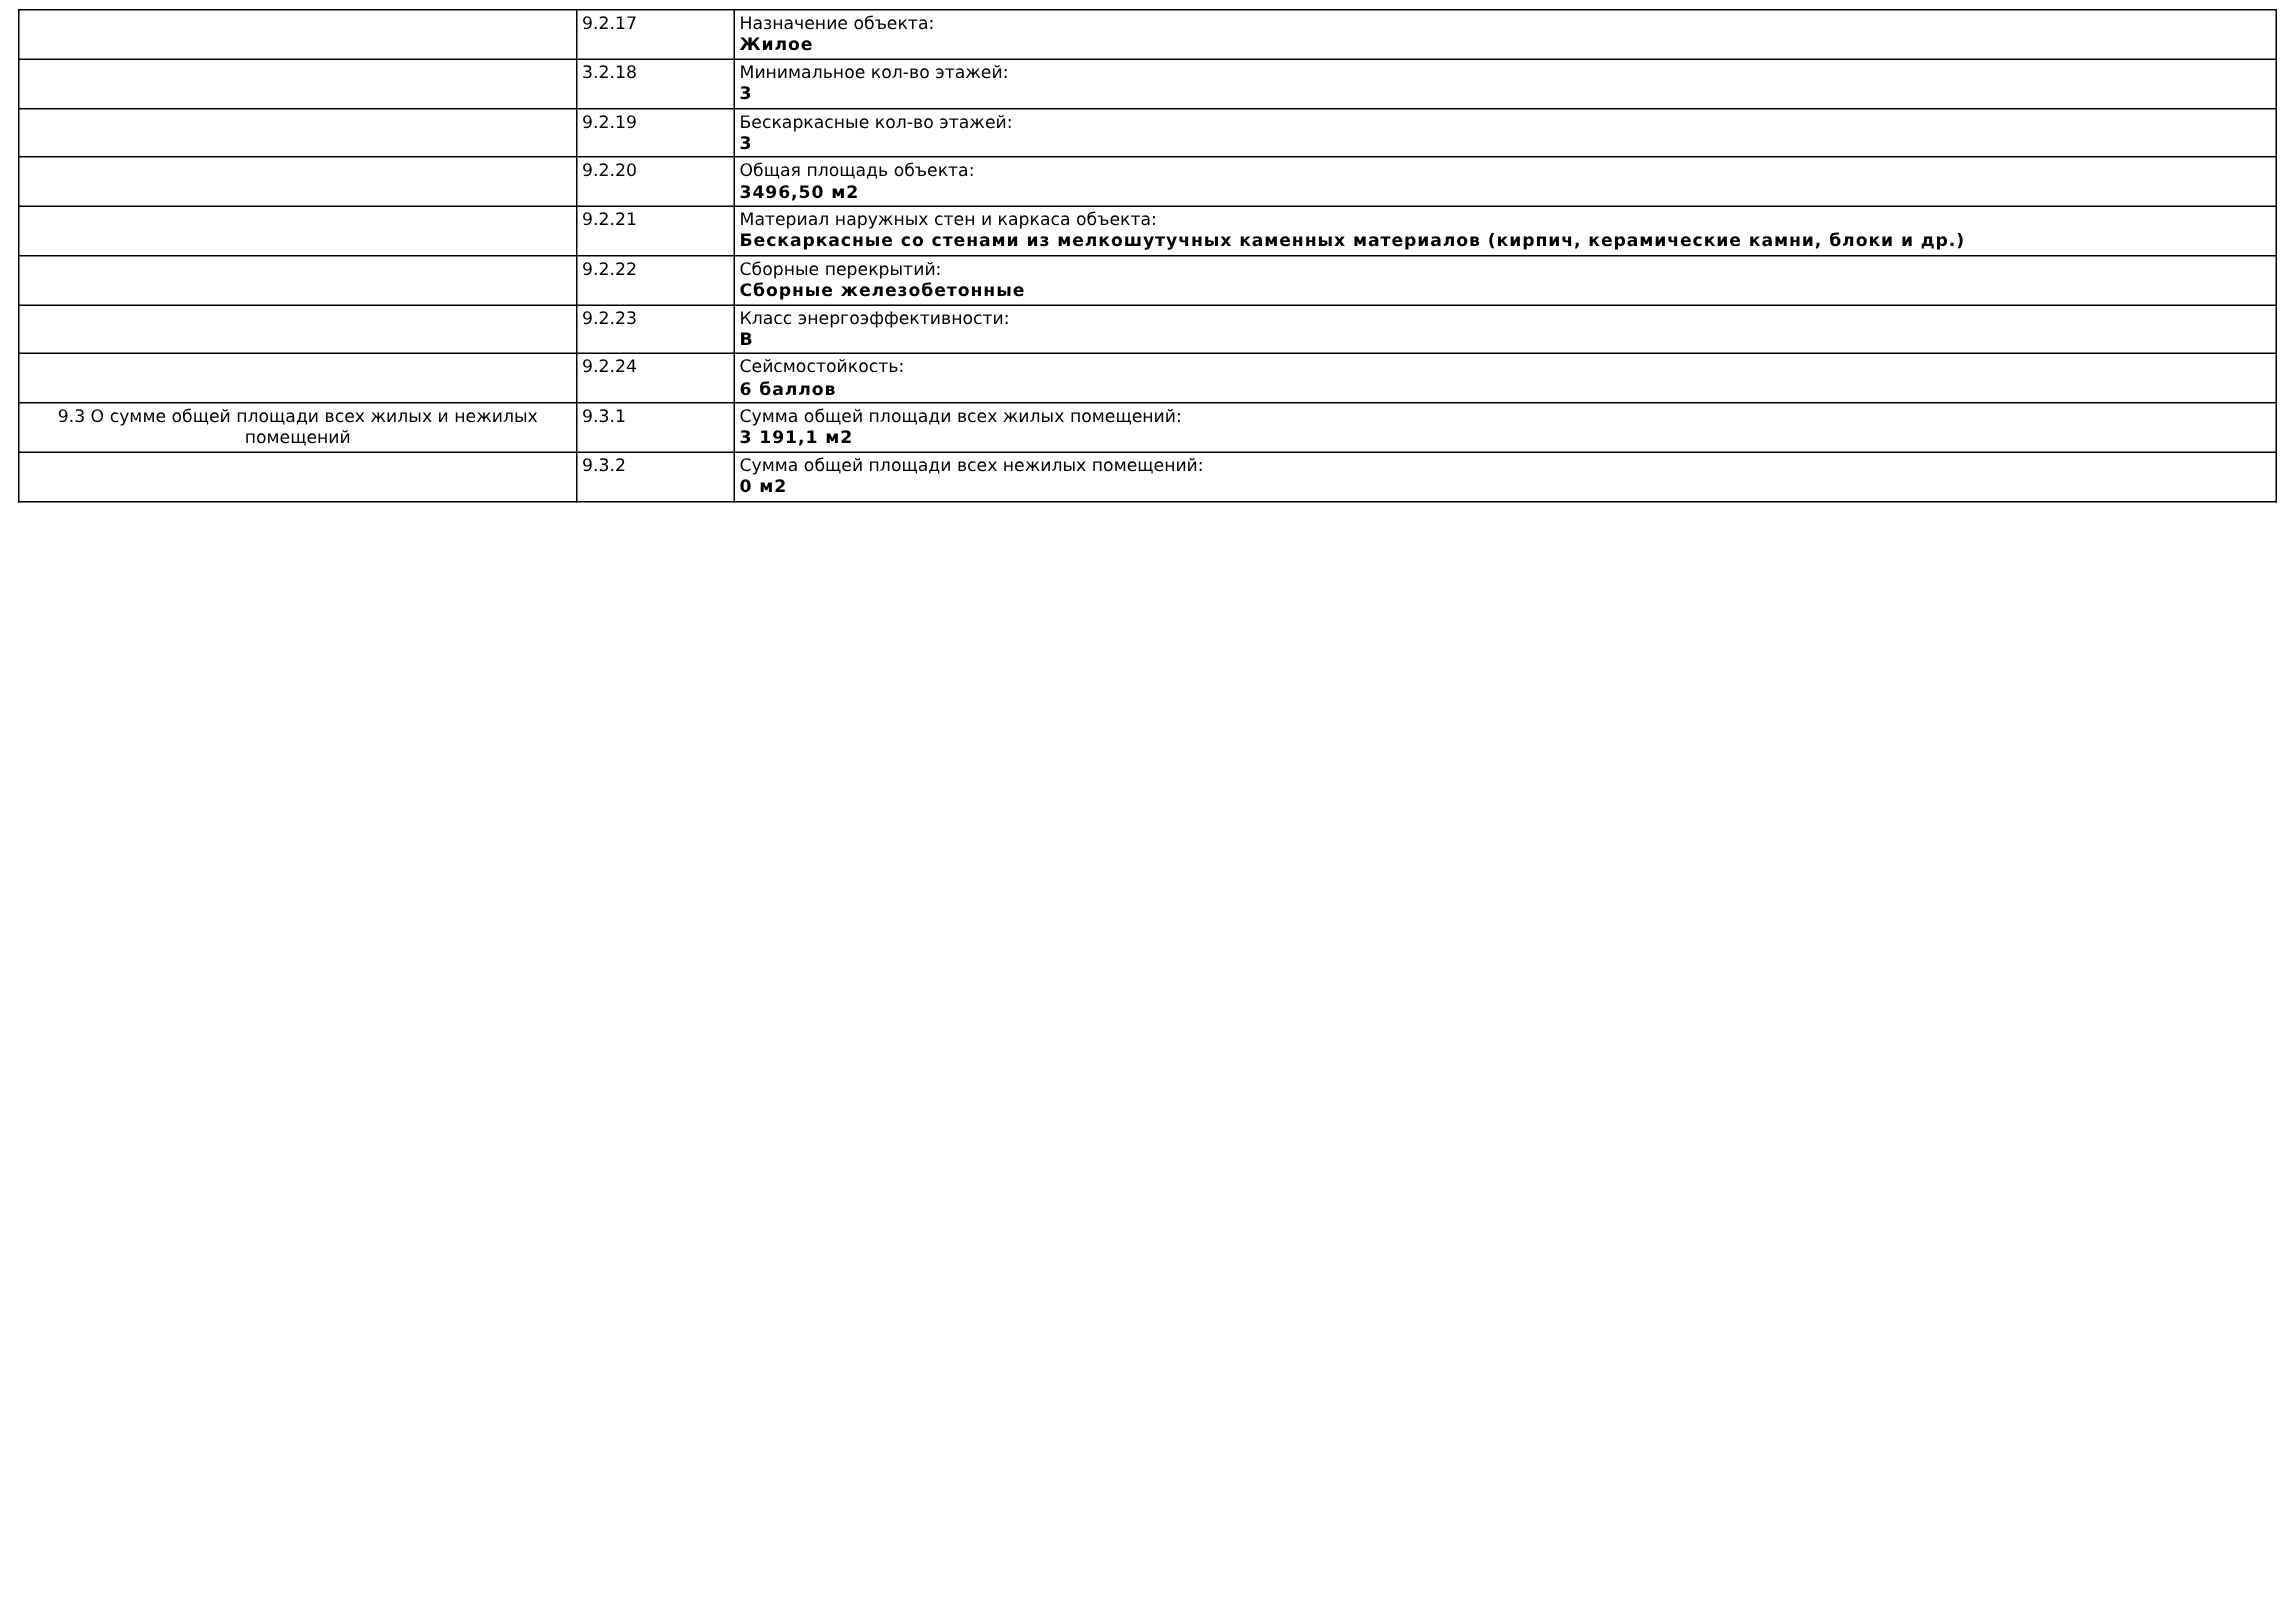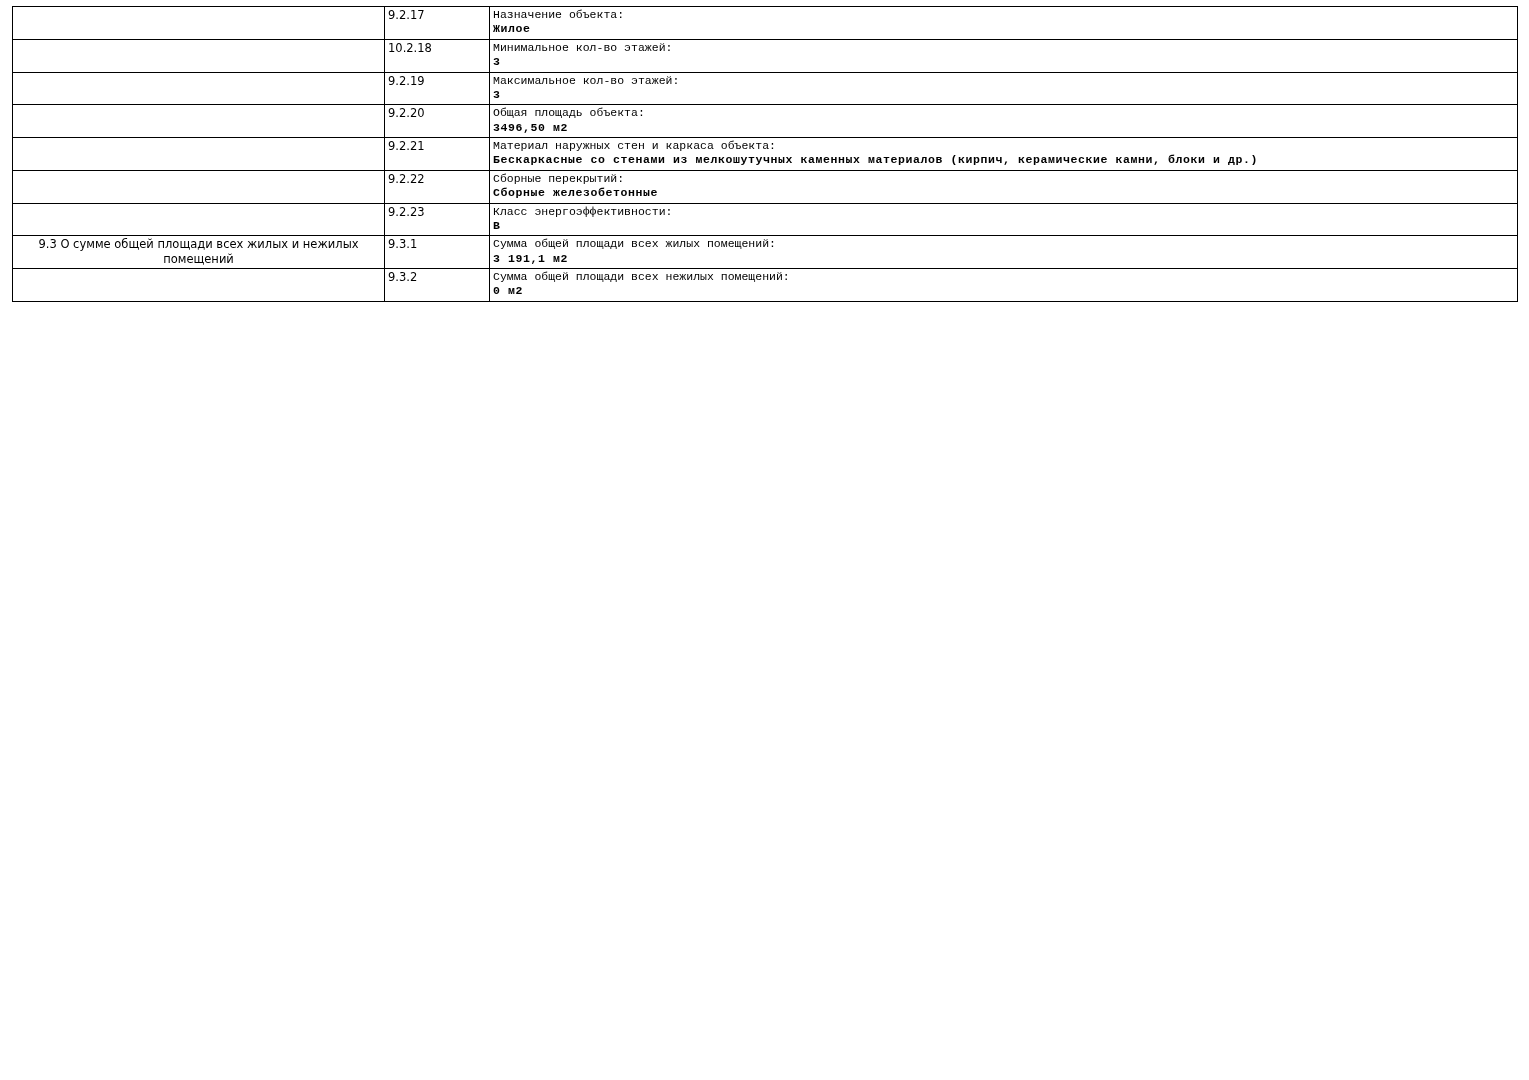--- a/index.html
+++ b/index.html
@@ -42,21 +42,20 @@
     line-height: 1.3;
     text-align: center;
   }
   td.cell-code {
     font-size: 11.5px;
     vertical-align: middle;
     padding-left: 5px;
   }
   td.cell-value {
     font-size: 11.5px;
-    font-family: Liberation Mono, monospace;
   }
   .field-label {
     display: block;
     font-weight: normal;
     letter-spacing: 0;
     white-space: nowrap;
   }
   .field-value {
     display: block;
     font-weight: bold;
@@ -80,32 +79,32 @@
         <td class="cell-section"></td>
         <td class="cell-code">9.2.17</td>
         <td class="cell-value">
           <span class="field-label">Назначение объекта:</span>
           <span class="field-value">Жилое</span>
         </td>
       </tr>
 
       <tr>
         <td class="cell-section"></td>
-        <td class="cell-code">10.2.18</td>
+        <td class="cell-code">3.2.18</td>
         <td class="cell-value">
           <span class="field-label">Минимальное кол-во этажей:</span>
           <span class="field-value">3</span>
         </td>
       </tr>
 
       <tr>
         <td class="cell-section"></td>
         <td class="cell-code">9.2.19</td>
         <td class="cell-value">
-          <span class="field-label">Максимальное кол-во этажей:</span>
+          <span class="field-label">Бескаркасные кол-во этажей:</span>
           <span class="field-value">3</span>
         </td>
       </tr>
 
       <tr>
         <td class="cell-section"></td>
         <td class="cell-code">9.2.20</td>
         <td class="cell-value">
           <span class="field-label">Общая площадь объекта:</span>
           <span class="field-value">3496,50 м2</span>
@@ -132,20 +131,28 @@
 
       <tr>
         <td class="cell-section"></td>
         <td class="cell-code">9.2.23</td>
         <td class="cell-value">
           <span class="field-label">Класс энергоэффективности:</span>
           <span class="field-value">B</span>
         </td>
       </tr>
 
+      <tr>
+        <td class="cell-section"></td>
+        <td class="cell-code">9.2.24</td>
+        <td class="cell-value">
+          <span class="field-label">Сейсмостойкость:</span>
+          <span class="field-value">6 баллов</span>
+        </td>
+      </tr>
 
       <tr>
         <td class="cell-section">9.3 О сумме общей площади всех жилых и нежилых помещений</td>
         <td class="cell-code">9.3.1</td>
         <td class="cell-value">
           <span class="field-label">Сумма общей площади всех жилых помещений:</span>
           <span class="field-value">3 191,1 м2</span>
         </td>
       </tr>
 

